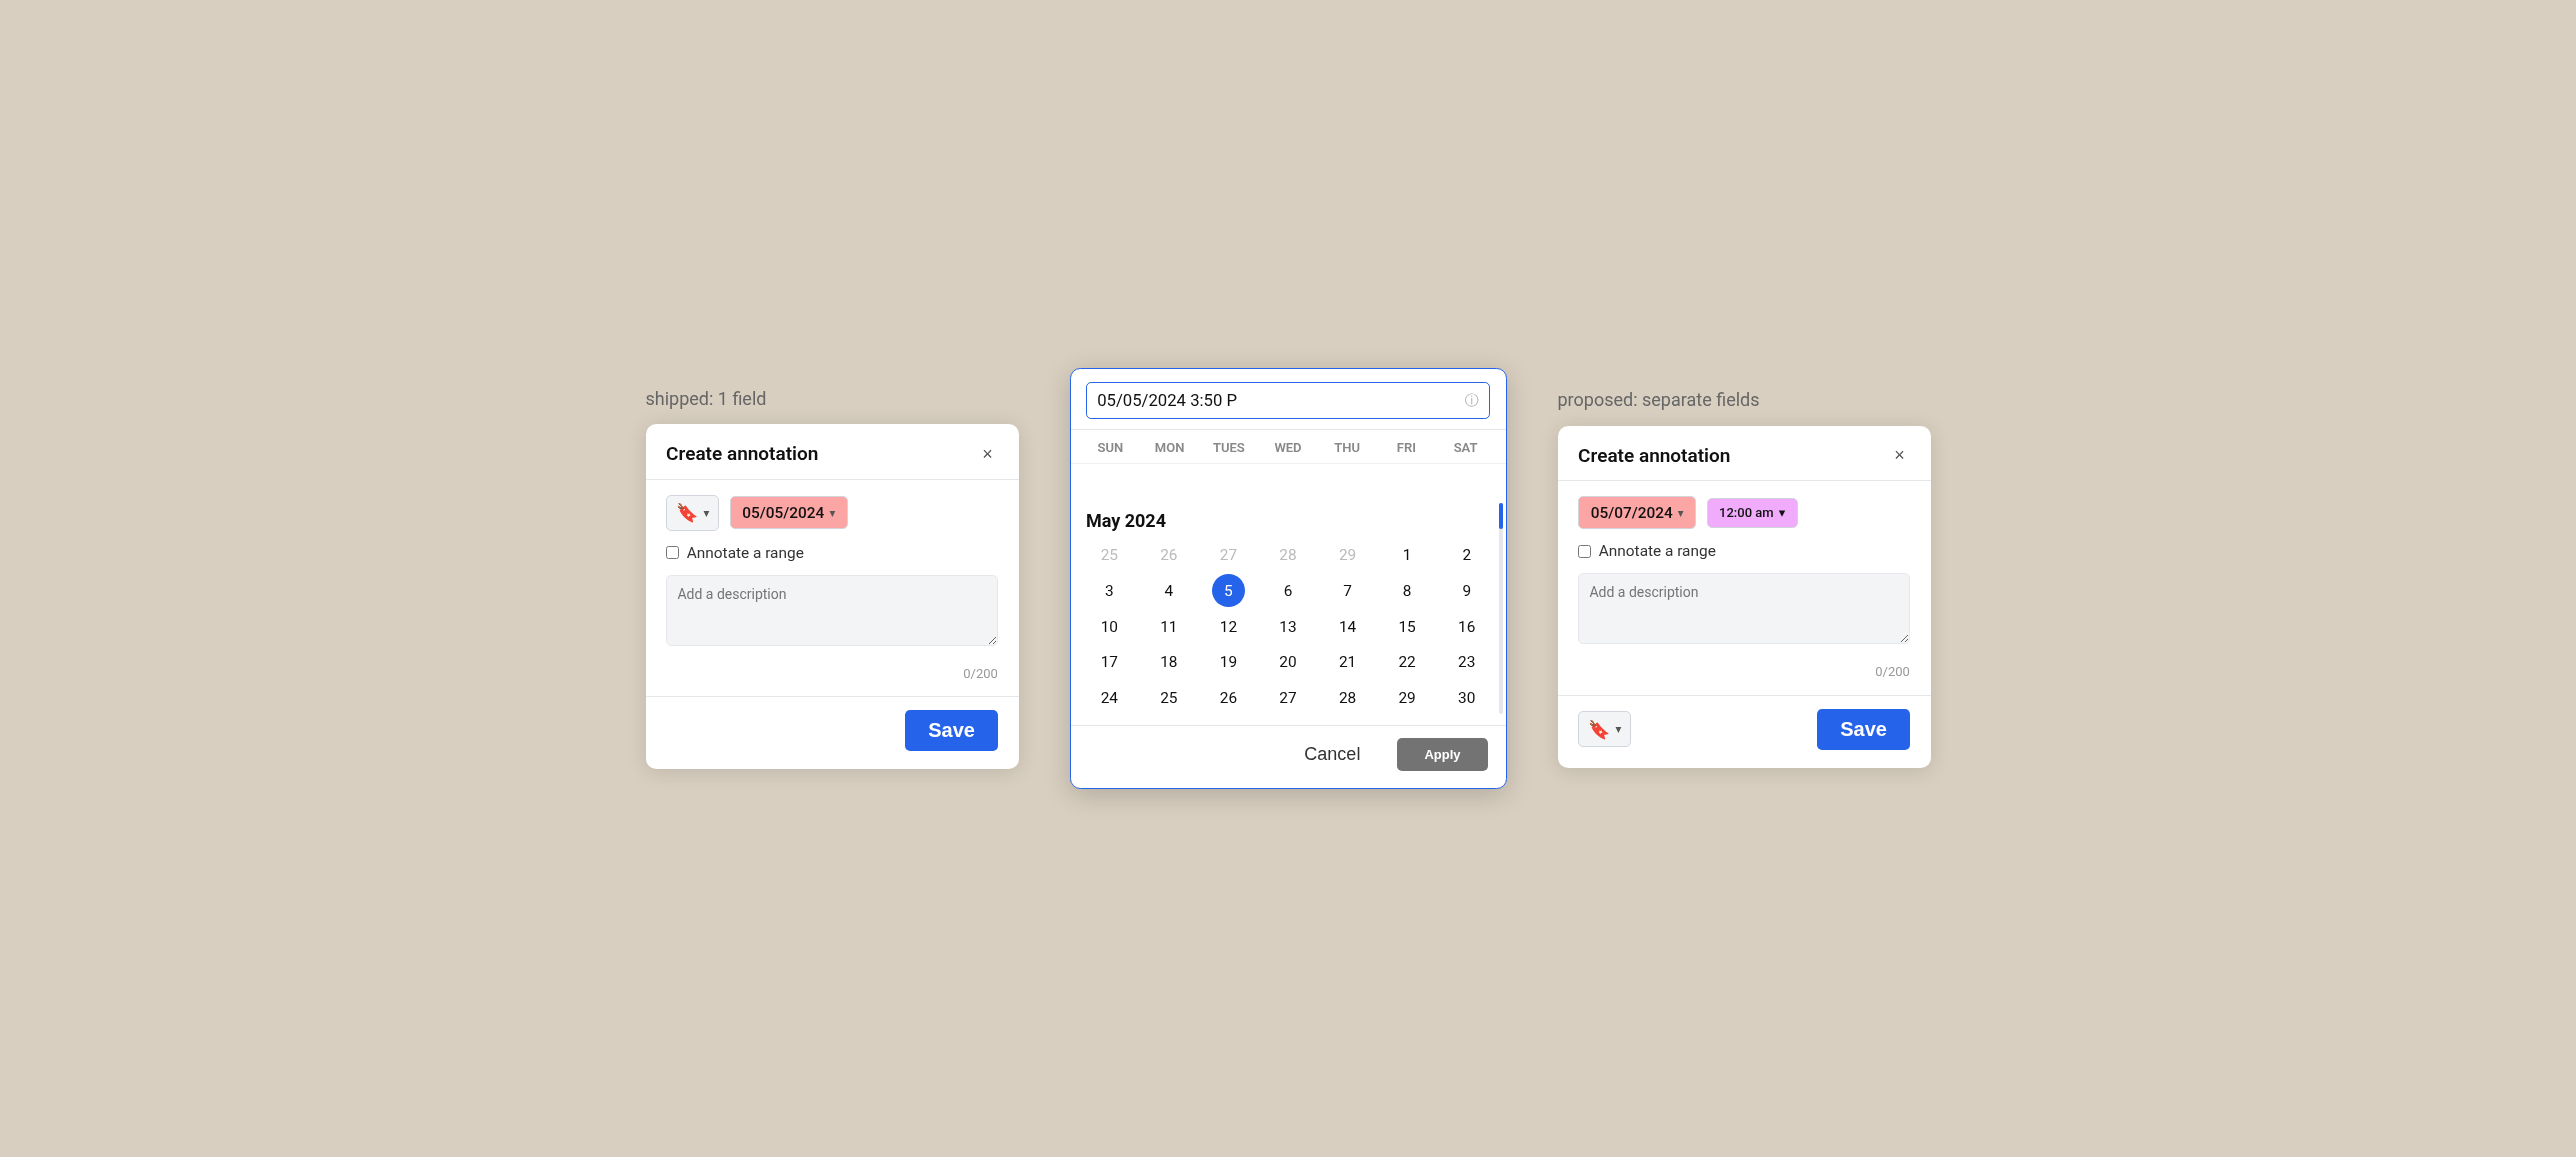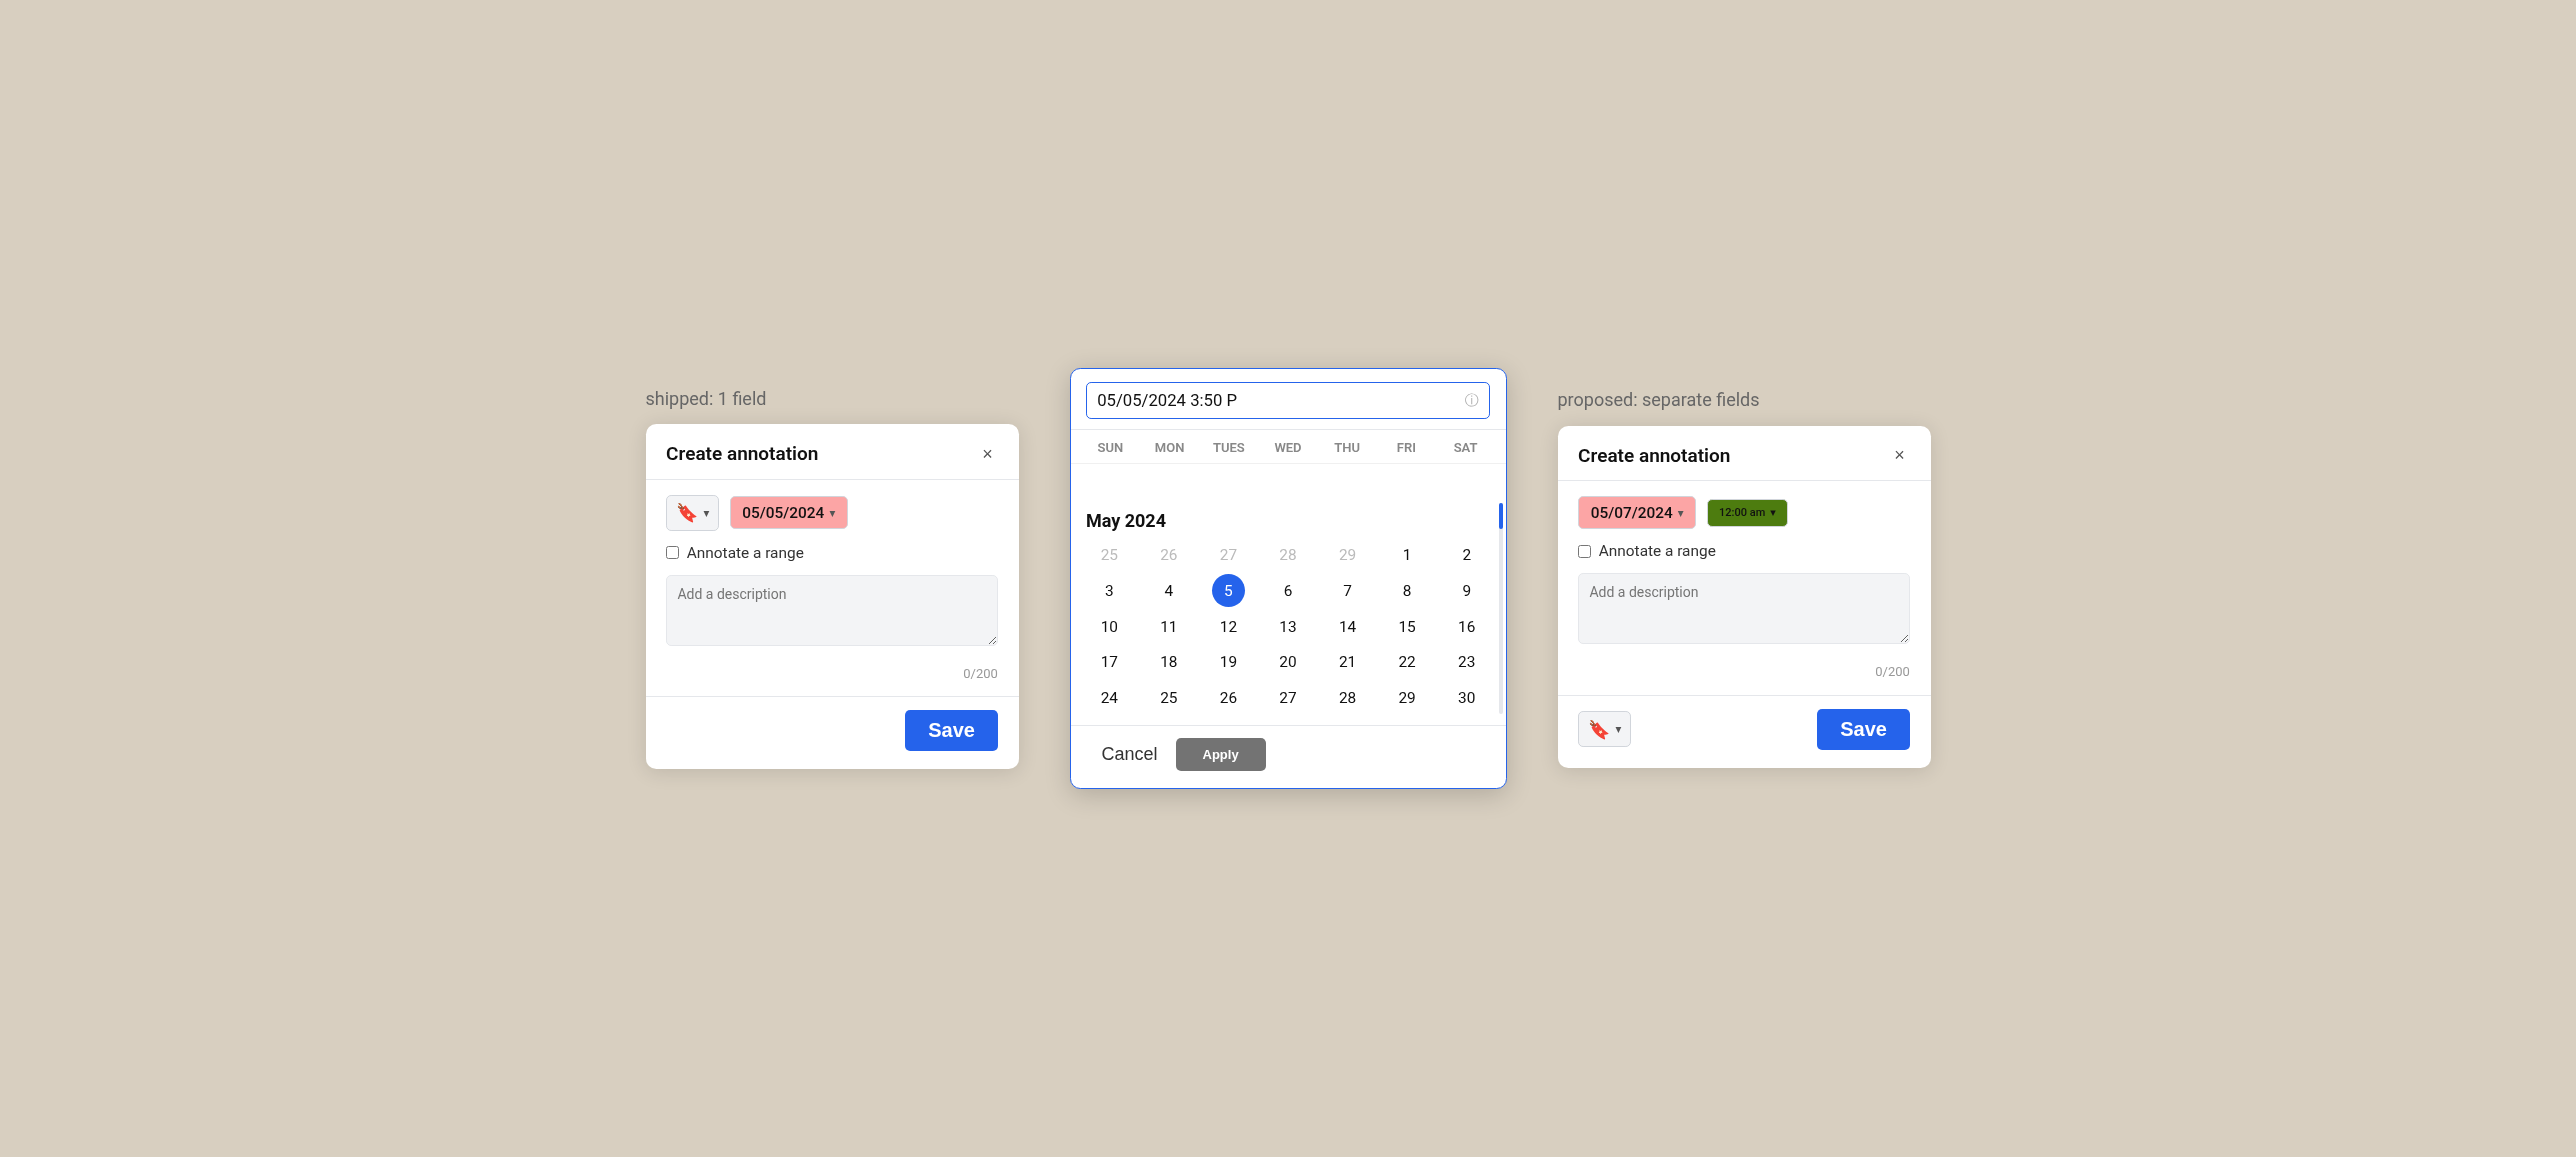--- a/index.html
+++ b/index.html
@@ -93,26 +93,26 @@
 
     .date-dropdown .chevron {
       font-size: 11.6px;
       color: #555;
     }
 
     .time-dropdown {
       display: flex;
       align-items: center;
       gap: 5.1px;
-      background: #4d7c0f;
+      background: #f0abfc;
       border: 0.6px solid #d1d5db;
       border-radius: 5.1px;
       padding: 6.4px 11.6px;
       cursor: pointer;
-      font-size: 11px;
+      font-size: 13px;
       color: #111;
       font-weight: 500;
     }
 
     
     .checkbox-row {
       display: flex;
       align-items: center;
       gap: 7.7px;
       margin-bottom: 13px;
@@ -285,22 +285,22 @@
       height: 26px;
       background: #2563eb;
       border-radius: 1.9px;
       position: absolute;
       top: 0;
     }
 
     .calendar-footer {
       display: flex;
       align-items: center;
-      justify-content: flex-start;
-      gap: 5px;
+      justify-content: flex-end;
+      gap: 24px;
       padding: 10.3px 18px 15.4px;
       border-top: 0.6px solid #e5e7eb;
     }
 
     .cancel-btn {
       background: none;
       border: none;
       font-size: 18px;
       color: #333;
       cursor: pointer;

